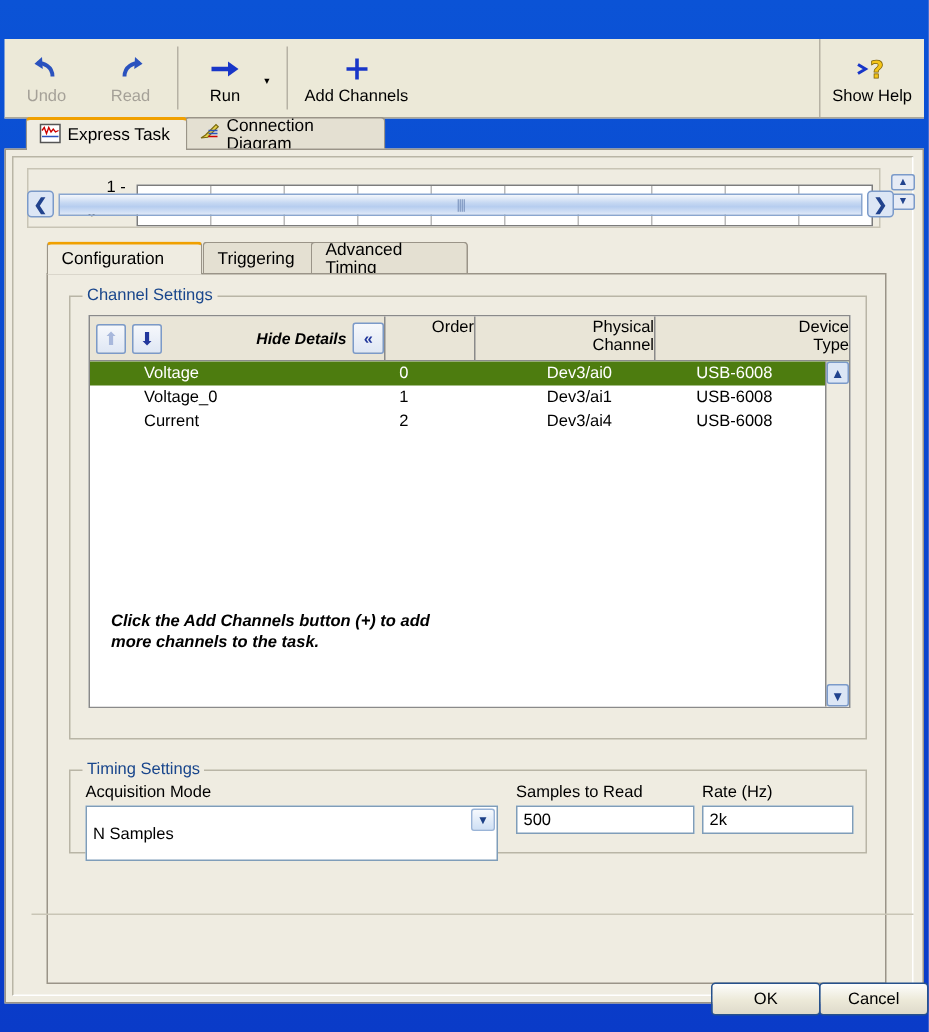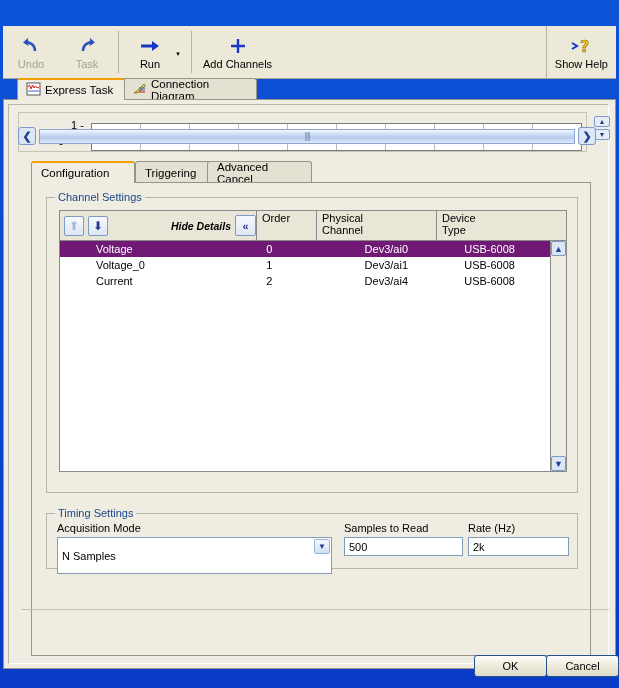--- a/index.html
+++ b/index.html
@@ -173,28 +173,28 @@
   .collapsebtn{
     width:21px;height:21px;align-self:center;margin-right:0;
     border:1px solid #7b9ac9;border-radius:2px;box-sizing:border-box;
     background:linear-gradient(to bottom,#f6f8fc,#dfe7f4);
     display:flex;align-items:center;justify-content:center;
     color:#22379c;font-size:11px;font-weight:bold;cursor:pointer;
   }
   .colhead{
     border-left:1px solid #8a8a8a;display:flex;flex-direction:column;
     justify-content:flex-start;padding:1px 0 0 5px;box-sizing:border-box;
-    font-size:11px;color:#000;line-height:12px;
+    font-size:11px;color:#000;line-height:12px;align-items:flex-end;
   }
   .col-order{width:60px;}
   .col-phys{width:120px;}
   .col-dev{width:130px;}
   .chanbody{position:absolute;left:0;top:30px;right:0;bottom:0;background:#fff;}
   .crow{display:flex;height:16px;align-items:center;font-size:11px;color:#000;}
-  .crow.sel{background:#701a75;color:#fff;}
+  .crow.sel{background:#4d7c0f;color:#fff;}
   .c-name{width:236px;padding-left:36px;box-sizing:border-box;}
   .c-order{width:60px;box-sizing:border-box;padding-left:6px;}
   .c-phys{width:120px;box-sizing:border-box;padding-left:6px;margin-left:48px;}
   .c-dev{width:130px;box-sizing:border-box;padding-left:6px;}
   .hint{
     position:absolute;left:14px;bottom:36px;width:220px;
     font-style:italic;font-weight:bold;font-size:11px;line-height:14px;color:#000;
   }
   .vscroll{
     position:absolute;right:0;top:0;width:16px;height:100%;
@@ -255,21 +255,21 @@
       <span class="tb-label">Undo</span>
     </div>
 
     <div class="tb-item disabled">
       <span class="tb-icon">
         <svg width="22" height="20" viewBox="0 0 22 20">
           <path d="M7 15 C7 8 13 6 17 6" fill="none" stroke="#2a52be" stroke-width="2.6"></path>
           <path d="M14 2 L19 6.5 L13.5 10 Z" fill="#2a52be"></path>
         </svg>
       </span>
-      <span class="tb-label">Task</span>
+      <span class="tb-label">Read</span>
     </div>
 
     <div class="tb-sep"></div>
 
     <div class="tb-item" style="padding-right:2px;">
       <span class="tb-icon">
         <svg width="24" height="18" viewBox="0 0 24 18">
           <path d="M3 9 L16 9" stroke="#1836c8" stroke-width="3"></path>
           <path d="M14 4 L21 9 L14 14 Z" fill="#1836c8"></path>
         </svg>
@@ -362,21 +362,21 @@
       </div>
 
       <div class="inner-tabstrip" style="left:22px;top:56px;">
         <div class="itab active" style="left:0;width:104px;">
           <span>Configuration</span>
         </div>
         <div class="itab" style="left:104px;width:82px;">
           <span>Triggering</span>
         </div>
         <div class="itab" style="left:176px;width:105px;">
-          <span>Advanced Cancel</span>
+          <span>Advanced Timing</span>
         </div>
       </div>
 
       <div class="innerpanel" style="left:22px;top:77px;width:560px;height:474px;">
 
         <div class="group" style="left:14px;top:14px;width:532px;height:296px;">
           <span class="group-title">Channel Settings</span>
 
           <div class="chanbox">
             <div class="chanhead">
@@ -410,20 +410,21 @@
                 <span class="c-phys">Dev3/ai1</span>
                 <span class="c-dev">USB-6008</span>
               </div>
               <div class="crow">
                 <span class="c-name">Current</span>
                 <span class="c-order">2</span>
                 <span class="c-phys">Dev3/ai4</span>
                 <span class="c-dev">USB-6008</span>
               </div>
 
+              <div class="hint">Click the Add Channels button (+) to add more channels to the task.</div>
 
               <div class="vscroll">
                 <div class="vs-arrow">▲</div>
                 <div class="vs-arrow">▼</div>
               </div>
             </div>
           </div>
         </div>
 
         <div class="group" style="left:14px;top:330px;width:532px;height:56px;">

